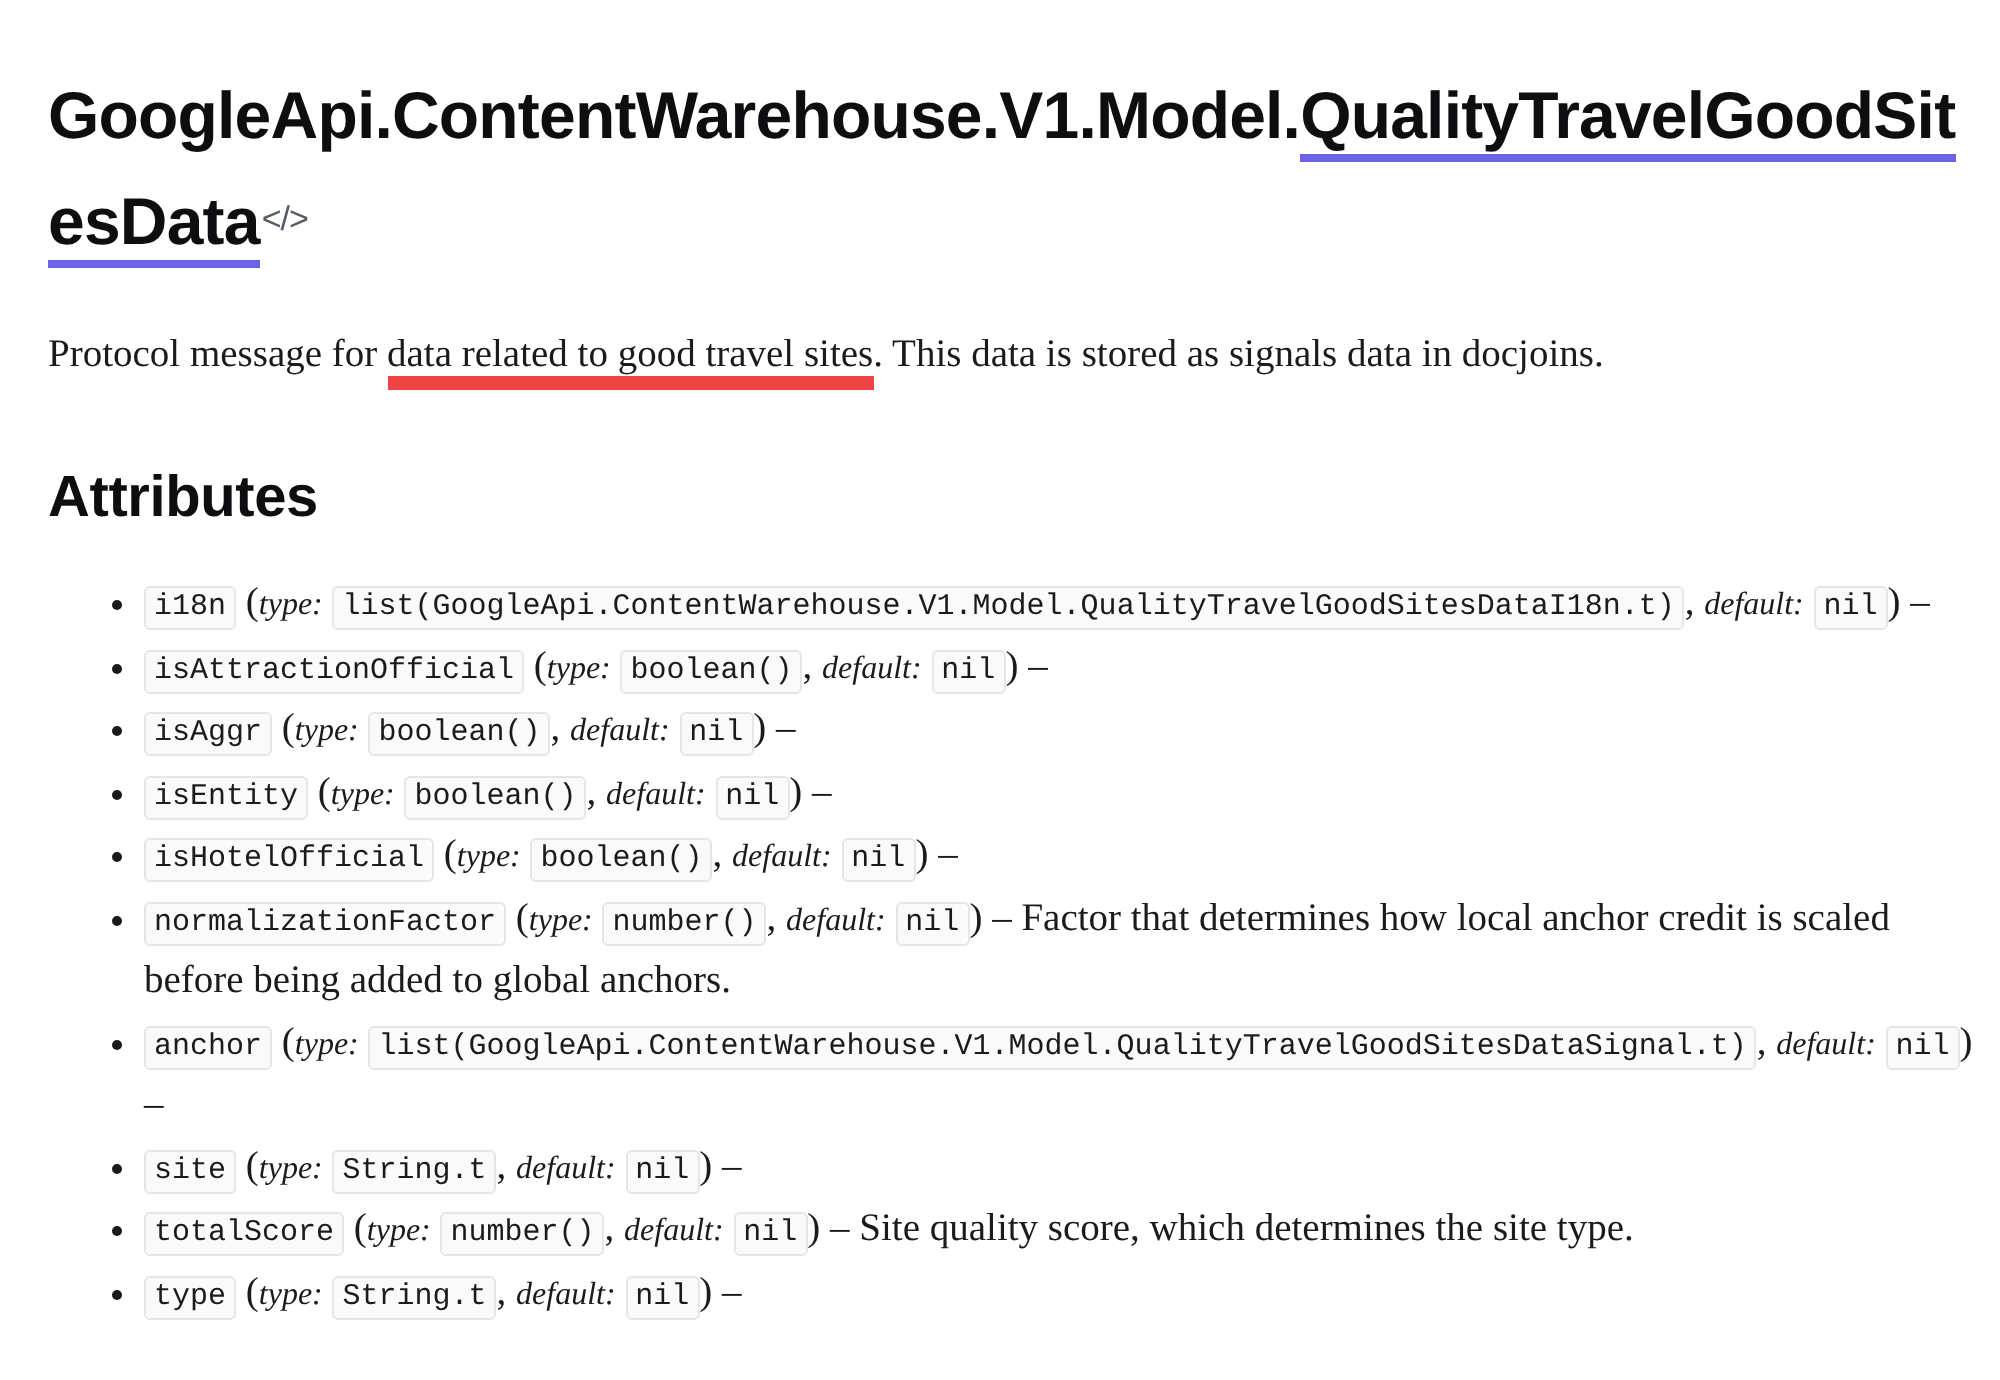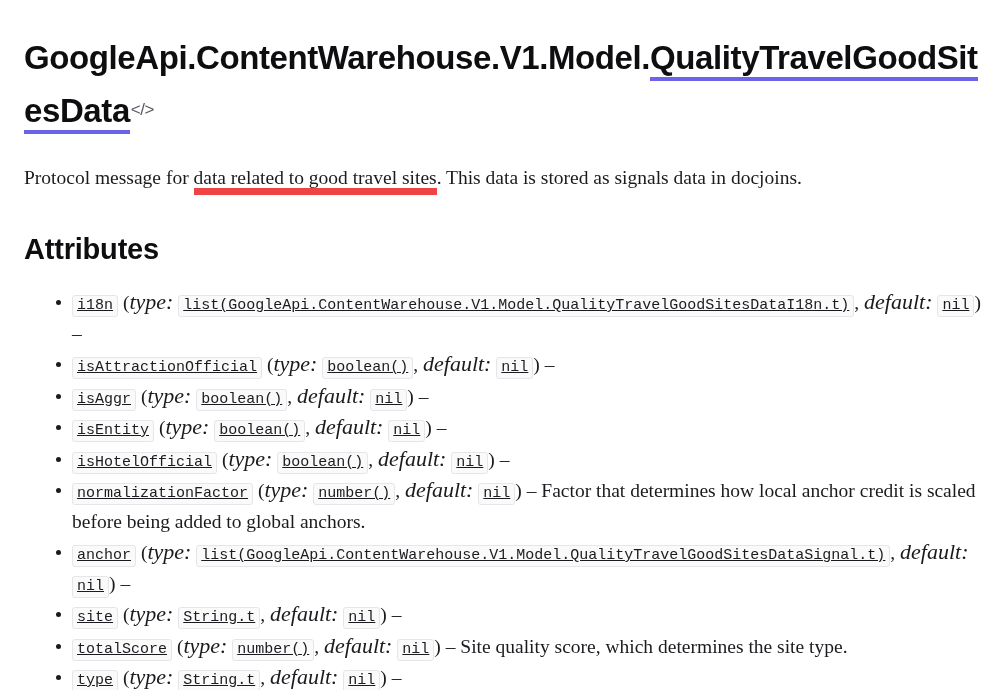--- a/index.html
+++ b/index.html
@@ -110,26 +110,25 @@
   code, .code {
     font-family: "Liberation Mono", "DejaVu Sans Mono", monospace;
     font-size: 15px;
     background: #fafafa;
     border: 1px solid #e6e6ea;
     border-radius: 3px;
     padding: 1px 4px 2px 4px;
     color: #1b1b1f;
     white-space: pre-wrap;
     line-height: 1.25;
-    text-decoration: underline;
   }
   .kw {
     font-family: "Liberation Serif", serif;
     font-style: italic;
-    font-size: 22px;
+    font-size: 16px;
     color: #1b1b1f;
   }
   .punct {
     font-family: "Liberation Serif", serif;
     font-size: 19.5px;
     color: #1b1b1f;
   }
   .attr-desc {
     font-family: "Liberation Serif", serif;
     font-size: 19.5px;

